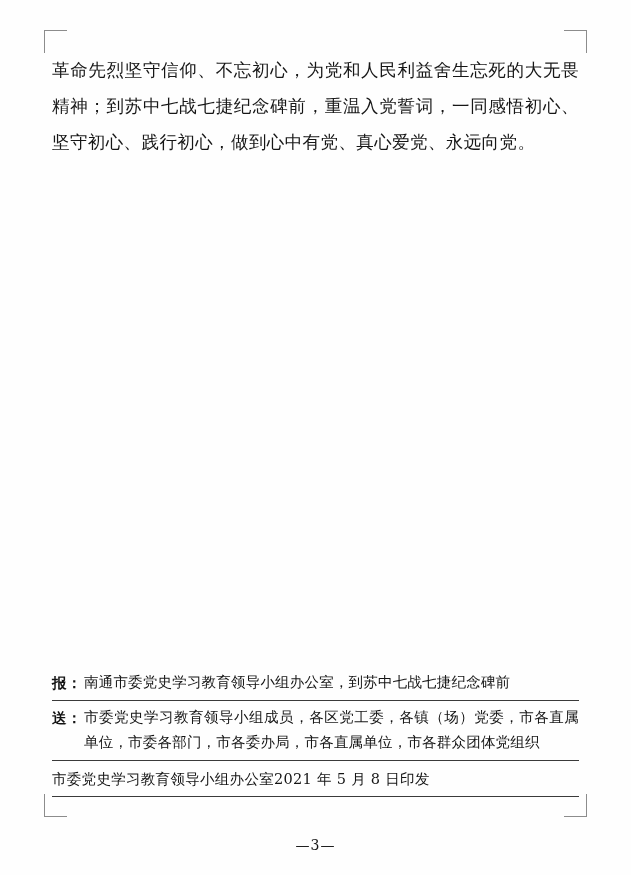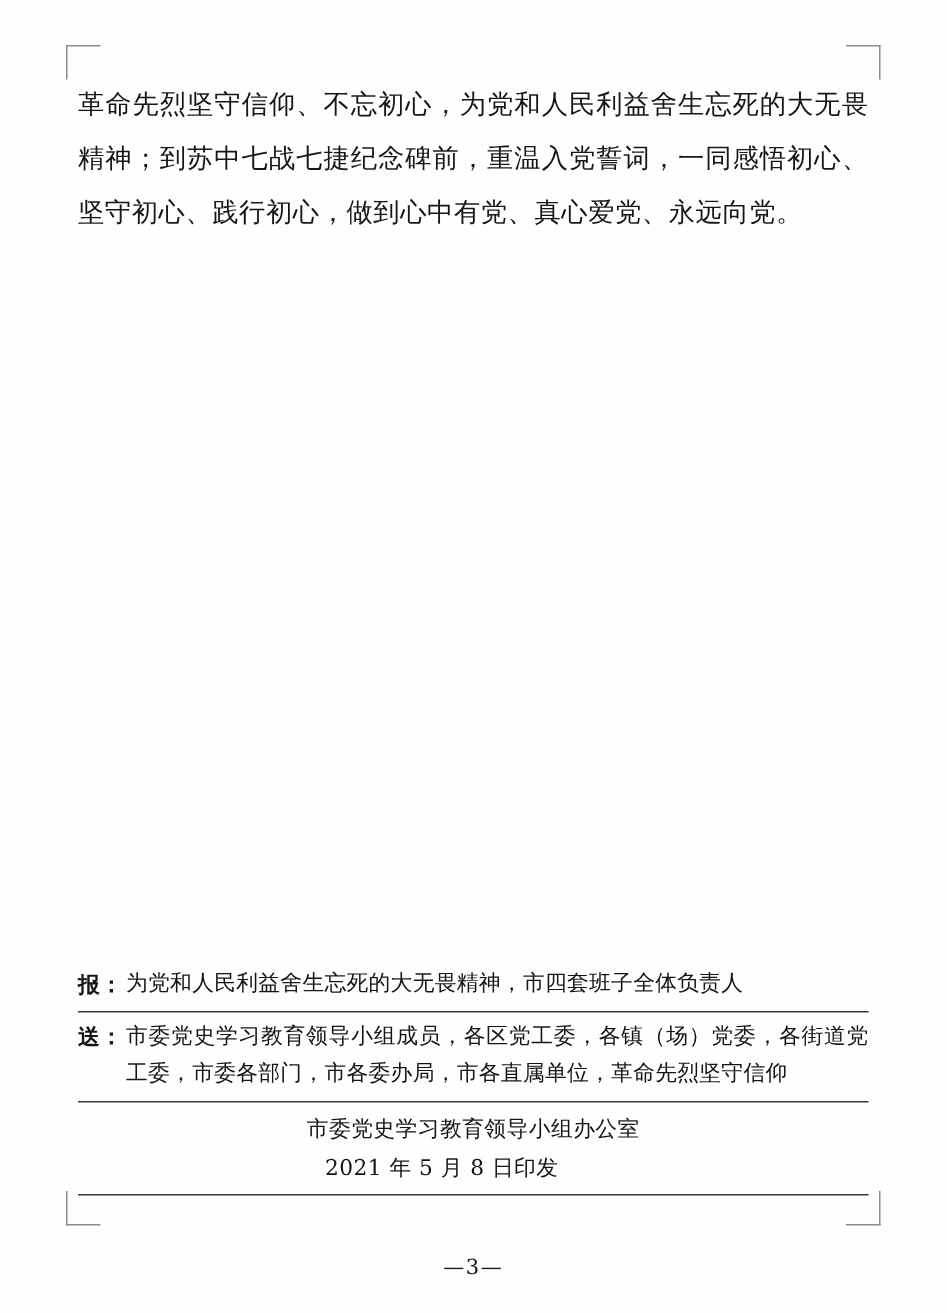--- a/index.html
+++ b/index.html
@@ -90,21 +90,20 @@
   }
 
   .issuer-row {
     display: flex;
     align-items: center;
     justify-content: flex-start;
     font-size: 14.5px;
     line-height: 26px;
     padding: 5px 0 4px 0;
     color: #141414;
-    flex-direction: column;
   }
   .issuer-name { letter-spacing: 0.3px; }
   .issuer-date { letter-spacing: 0.3px; padding-right: 42px; }
 
   .page-number {
     position: absolute;
     left: 0;
     right: 0;
     bottom: 22px;
     text-align: center;
@@ -124,28 +123,28 @@
   <div class="crop br"></div>
 
   <div class="content">
     <p class="body-para">革命先烈坚守信仰、不忘初心，为党和人民利益舍生忘死的大无畏精神；到苏中七战七捷纪念碑前，重温入党誓词，一同感悟初心、坚守初心、践行初心，做到心中有党、真心爱党、永远向党。</p>
   </div>
 
   <div class="footer">
 
     <div class="dist-row">
       <span class="dist-label">报：</span>
-      <span class="dist-text">为党和人民利益舍生忘死的大无畏精神，市四套班子全体负责人</span>
+      <span class="dist-text">南通市委党史学习教育领导小组办公室，到苏中七战七捷纪念碑前</span>
     </div>
 
     <hr class="rule">
 
     <div class="dist-row">
       <span class="dist-label">送：</span>
-      <span class="dist-text">市委党史学习教育领导小组成员，各区党工委，各镇（场）党委，各街道党工委，市委各部门，市各委办局，市各直属单位，革命先烈坚守信仰</span>
+      <span class="dist-text">市委党史学习教育领导小组成员，各区党工委，各镇（场）党委，市各直属单位，市委各部门，市各委办局，市各直属单位，市各群众团体党组织</span>
     </div>
 
     <hr class="rule">
 
     <div class="issuer-row">
       <span class="issuer-name">市委党史学习教育领导小组办公室</span>
       <span class="issuer-date">2021 年 5 月 8 日印发</span>
     </div>
 
     <hr class="rule">

